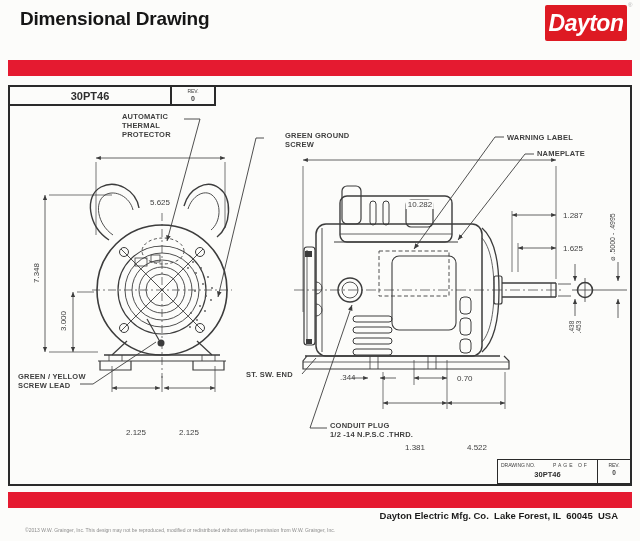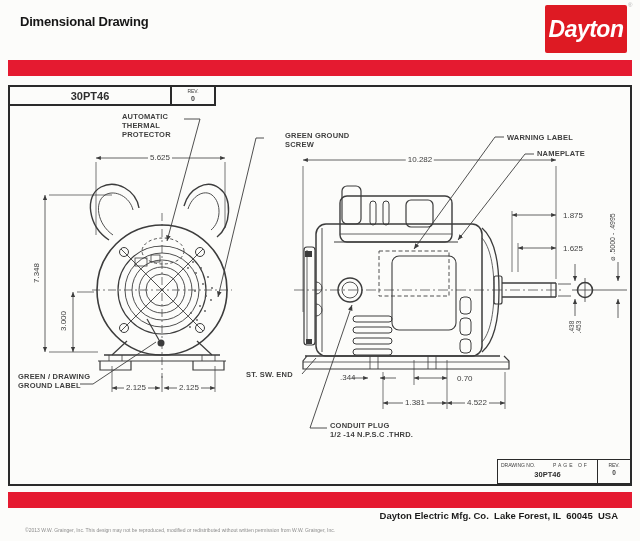--- a/index.html
+++ b/index.html
@@ -6,25 +6,25 @@
   body{
     width:640px;height:541px;position:relative;overflow:hidden;
     background:#fcfcfa;font-family:"Liberation Sans",sans-serif;color:#3f3f3f;
   }
   .abs{position:absolute;}
   .t{position:absolute;white-space:nowrap;color:#3f3f3f;}
   .dim{font-size:8px;line-height:9px;}
   .lbl{font-size:7.5px;line-height:9px;letter-spacing:.2px;font-weight:bold;}
   .cx{transform:translateX(-50%);}
   .cy{transform:translateY(-50%);}
-  .bgw{background:#fcfcfa;padding:0 2px;}
+  .bgw{background:#fcfcfa;padding:0 2px;margin-top:45px;}
   .rot{transform:translate(-50%,-50%) rotate(-90deg);transform-origin:center;}
   .pre{white-space:pre;padding-left:30px;}
-  #heading{left:20px;top:14px;font-size:13px;font-weight:bold;color:#161616;letter-spacing:-.2px;}
-  #logo{left:545px;top:5px;width:82px;height:48px;background:#de1a23;border-radius:2px;
+  #heading{left:20px;top:8px;font-size:19px;font-weight:bold;color:#161616;letter-spacing:-.2px;}
+  #logo{left:545px;top:5px;width:82px;height:36px;background:#de1a23;border-radius:2px;
         display:flex;align-items:center;justify-content:center;}
   #logo span{color:#fff;font-weight:bold;font-style:italic;font-size:23px;letter-spacing:-.5px;}
   #logo-reg{left:628px;top:2px;font-size:6px;color:#b4b4b4;}
   .redbar{left:8px;width:624px;height:16px;background:#e51a30;}
   #frame{left:8px;top:85px;width:624px;height:401px;border:2px solid #2a2a2a;box-sizing:border-box;}
   #tb-top{left:8px;top:85px;width:208px;height:21px;border:2px solid #2a2a2a;box-sizing:border-box;
           display:flex;background:#fcfcfa;}
   #tb-top .pn{flex:1;display:flex;align-items:center;justify-content:center;
               font-size:11px;font-weight:bold;color:#2f2f2f;}
   #tb-top .rev{width:44px;border-left:2px solid #2a2a2a;box-sizing:border-box;text-align:center;}
@@ -251,40 +251,40 @@
 <div class="t lbl" style="left:122px;top:112px">
   <div>AUTOMATIC</div>
   <div>THERMAL</div>
   <div>PROTECTOR</div>
 </div>
 <div class="t lbl" style="left:285px;top:131px">
   <div>GREEN GROUND</div>
   <div>SCREW</div>
 </div>
 <div class="t lbl" style="left:18px;top:372px">
-  <div>GREEN / DRAWING</div>
-  <div>GROUND LABEL</div>
+  <div>GREEN / YELLOW</div>
+  <div>SCREW LEAD</div>
 </div>
 
 <span class="t dim cx bgw" style="left:160px;top:153px">5.625</span>
 <span class="t dim rot" style="left:36px;top:273px">7.348</span>
 <span class="t dim rot" style="left:63px;top:321px">3.000</span>
 <span class="t dim cx bgw" style="left:136px;top:383px">2.125</span>
 <span class="t dim cx bgw" style="left:189px;top:383px">2.125</span>
 
 <span class="t lbl" style="left:507px;top:133px">WARNING LABEL</span>
 <span class="t lbl" style="left:537px;top:149px">NAMEPLATE</span>
 <span class="t lbl" style="left:246px;top:370px">ST. SW. END</span>
 <div class="t lbl" style="left:330px;top:421px">
   <div>CONDUIT PLUG</div>
   <div>1/2 -14 N.P.S.C .THRD.</div>
 </div>
 
 <span class="t dim cx bgw" style="left:420px;top:155px">10.282</span>
-<span class="t dim cy" style="left:563px;top:215px">1.875</span>
+<span class="t dim cy" style="left:563px;top:215px">1.287</span>
 <span class="t dim cy" style="left:563px;top:248px">1.625</span>
 <span class="t rot" style="left:613px;top:237px;font-size:7px">⌀ .5000 - .4995</span>
 <div class="t rot" style="left:575px;top:327px;font-size:6.5px;line-height:7px;text-align:center">
   <div>.438</div>
   <div>.453</div>
 </div>
 <span class="t dim" style="left:340px;top:373px">.344</span>
 <span class="t dim cy" style="left:457px;top:378px">0.70</span>
 <span class="t dim cx bgw" style="left:415px;top:398px">1.381</span>
 <span class="t dim cx bgw" style="left:477px;top:398px">4.522</span>

